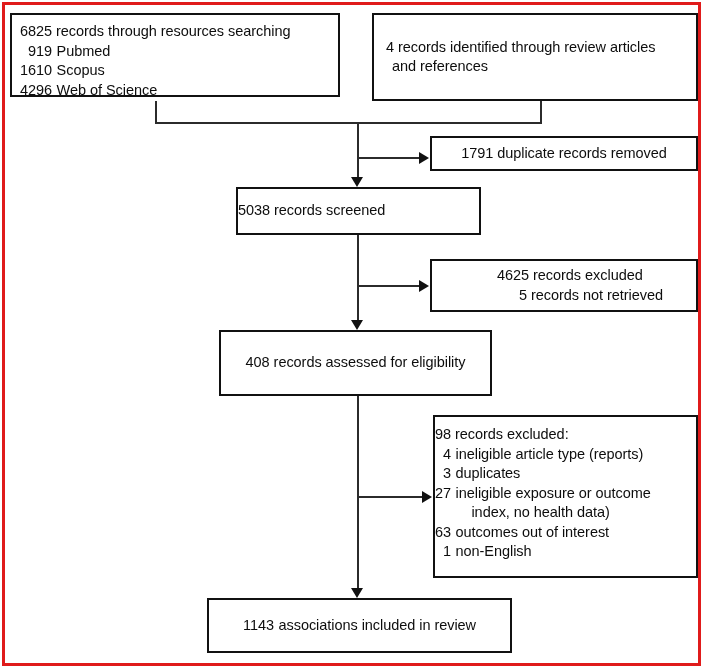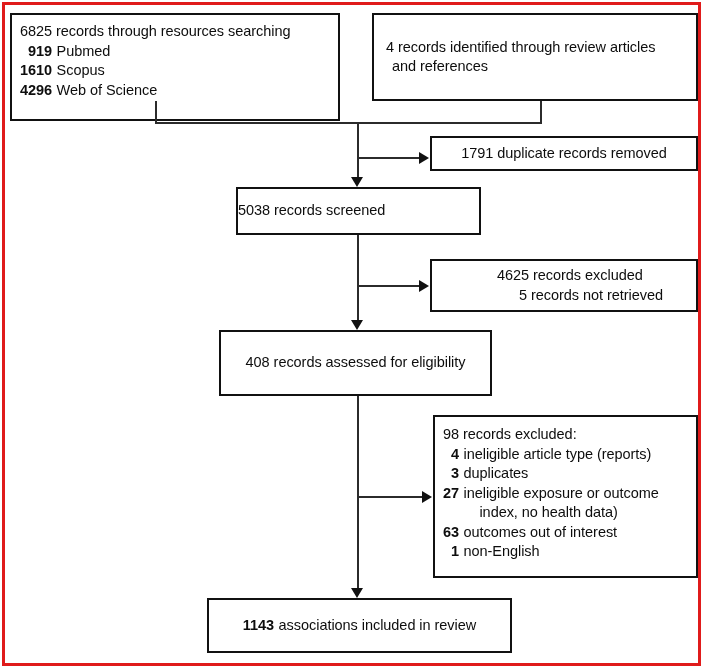--- a/index.html
+++ b/index.html
@@ -43,31 +43,31 @@
     display: block;
     width: 100%;
   }
   .node .line {
     display: block;
     white-space: pre;
   }
   
   .rows { display: table; border-collapse: collapse; }
   .row  { display: table-row; }
-  .num  { display: table-cell; text-align: right;  padding-right: 4.5px; white-space: pre; font-weight: bold; }
+  .num  { display: table-cell; text-align: right;  padding-right: 4.5px; white-space: pre; }
   .lab  { display: table-cell; text-align: left;   white-space: pre; }
 
   
-  #box-identification { left: 10px;  top: 13px;  width: 330px; height: 108px; padding: 7px 0 0 8px; align-items: flex-start; }
+  #box-identification { left: 10px;  top: 13px;  width: 330px; height: 84px; padding: 7px 0 0 8px; align-items: flex-start; }
   #box-reviewrefs     { left: 372px; top: 13px;  width: 326px; height: 88px; padding: 0 0 0 12px; }
   #box-duplicates     { left: 430px; top: 136px; width: 268px; height: 35px; padding: 0 0 0 0; justify-content: center; }
   #box-screened       { left: 236px; top: 187px; width: 245px; height: 48px; }
   #box-excluded1      { left: 430px; top: 259px; width: 268px; height: 53px; justify-content: center; }
   #box-eligibility    { left: 219px; top: 330px; width: 273px; height: 66px; justify-content: center; }
-  #box-excluded2      { left: 433px; top: 415px; width: 265px; height: 163px; padding: 8px 0 0 8px; align-items: flex-start; }
+  #box-excluded2      { left: 433px; top: 415px; width: 265px; height: 163px; padding: 8px 0 0 0; align-items: flex-start; }
   #box-included       { left: 207px; top: 598px; width: 305px; height: 55px; justify-content: center; }
 
   
   .conn { position: absolute; background: #2b2b2b; }
   .v { width: 1.5px; }
   .h { height: 1.5px; }
 
   .arrow-down {
     position: absolute;
     width: 0; height: 0;

